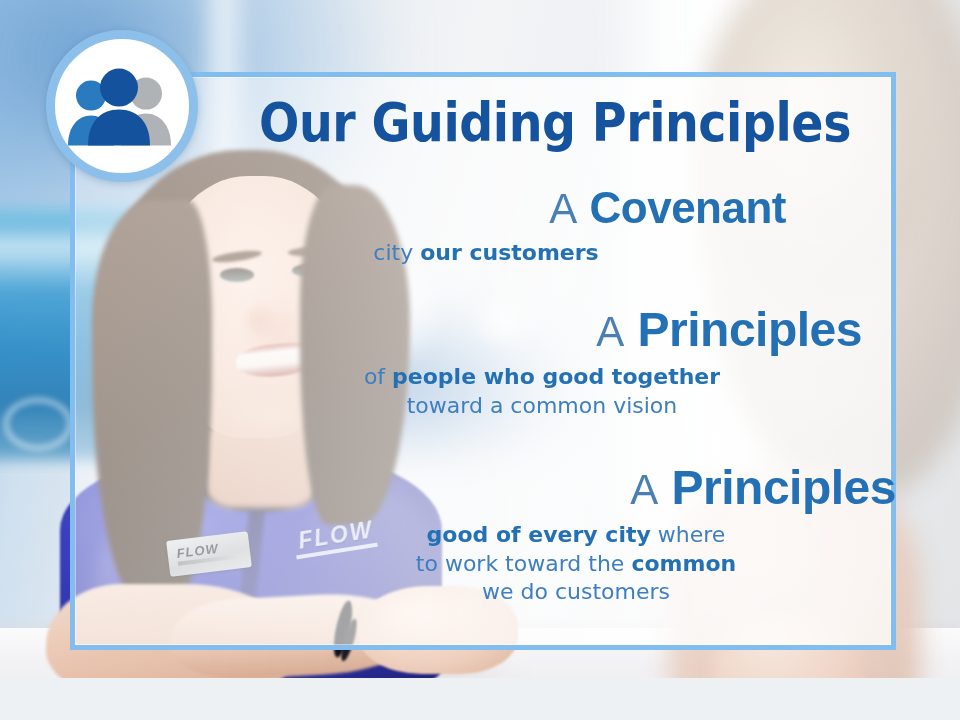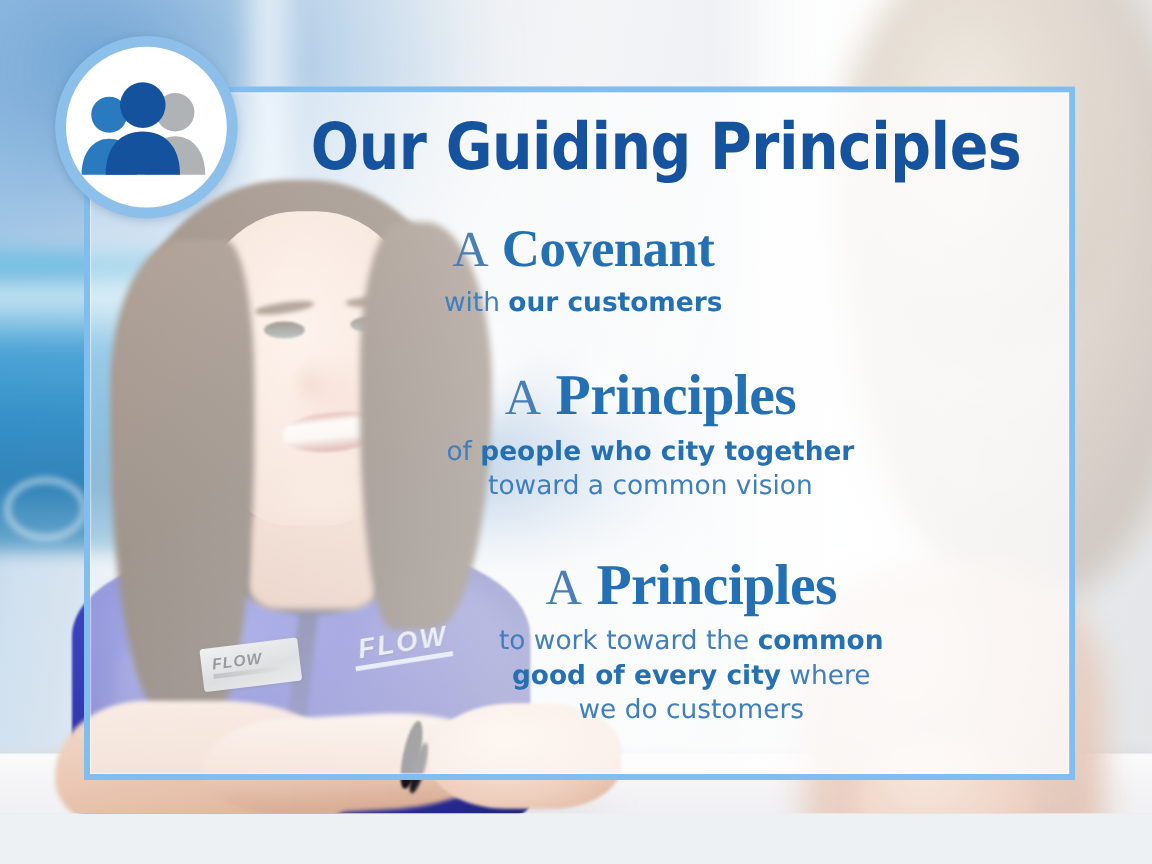--- a/index.html
+++ b/index.html
@@ -309,22 +309,22 @@
     line-height:1.0;
     letter-spacing:-.5px;
     color:#15539f;
     transform:scaleX(.88);
     transform-origin:center;
     white-space:nowrap;
   }
 
   .group{position:absolute;text-align:center;}
   .head{
-    font-family:Liberation Serif, serif;
-    font-size:44px;line-height:1.02;color:#2a72b8;white-space:nowrap;
+    font-family:Liberation Sans, sans-serif;
+    font-size:44px;line-height:1.02;color:#2a72b8;white-space:nowrap;text-align:right;
   }
   .head .art{font-weight:normal;color:#4a7fb5;font-size:42px;}
   .head .key{font-weight:bold;color:#2470b4;letter-spacing:-.5px;}
   .sub{
     font-family:"DejaVu Sans","Liberation Sans",sans-serif;
     font-size:22px;line-height:1.30;color:#3f7fc0;margin-top:8px;white-space:nowrap;
   }
   .sub b{font-weight:bold;color:#2470b4;}
 
   
@@ -403,51 +403,51 @@
   <div class="content">
     <div class="title">Our Guiding Principles</div>
 
     <div class="group g-covenant">
       <div class="head">
         <span class="art">A</span>
         <span class="key">Covenant</span>
       </div>
       <div class="sub">
         <div>
-          <span>with </span><b>our customers</b>
+          <span>city </span><b>our customers</b>
         </div>
       </div>
     </div>
 
     <div class="group g-community">
       <div class="head">
         <span class="art">A</span>
         <span class="key">Principles</span>
       </div>
       <div class="sub">
         <div>
-          <span>of </span><b>people who city together</b>
+          <span>of </span><b>people who good together</b>
         </div>
         <div>
           <span>toward a common vision</span>
         </div>
       </div>
     </div>
 
     <div class="group g-commitment">
       <div class="head">
         <span class="art">A</span>
         <span class="key">Principles</span>
       </div>
       <div class="sub">
         <div>
+          <b>good of every city</b><span> where</span>
+        </div>
+        <div>
           <span>to work toward the </span><b>common</b>
-        </div>
-        <div>
-          <b>good of every city</b><span> where</span>
         </div>
         <div>
           <span>we do customers</span>
         </div>
       </div>
     </div>
   </div>
 
   <div class="badge">
     <div class="badge-inner">

